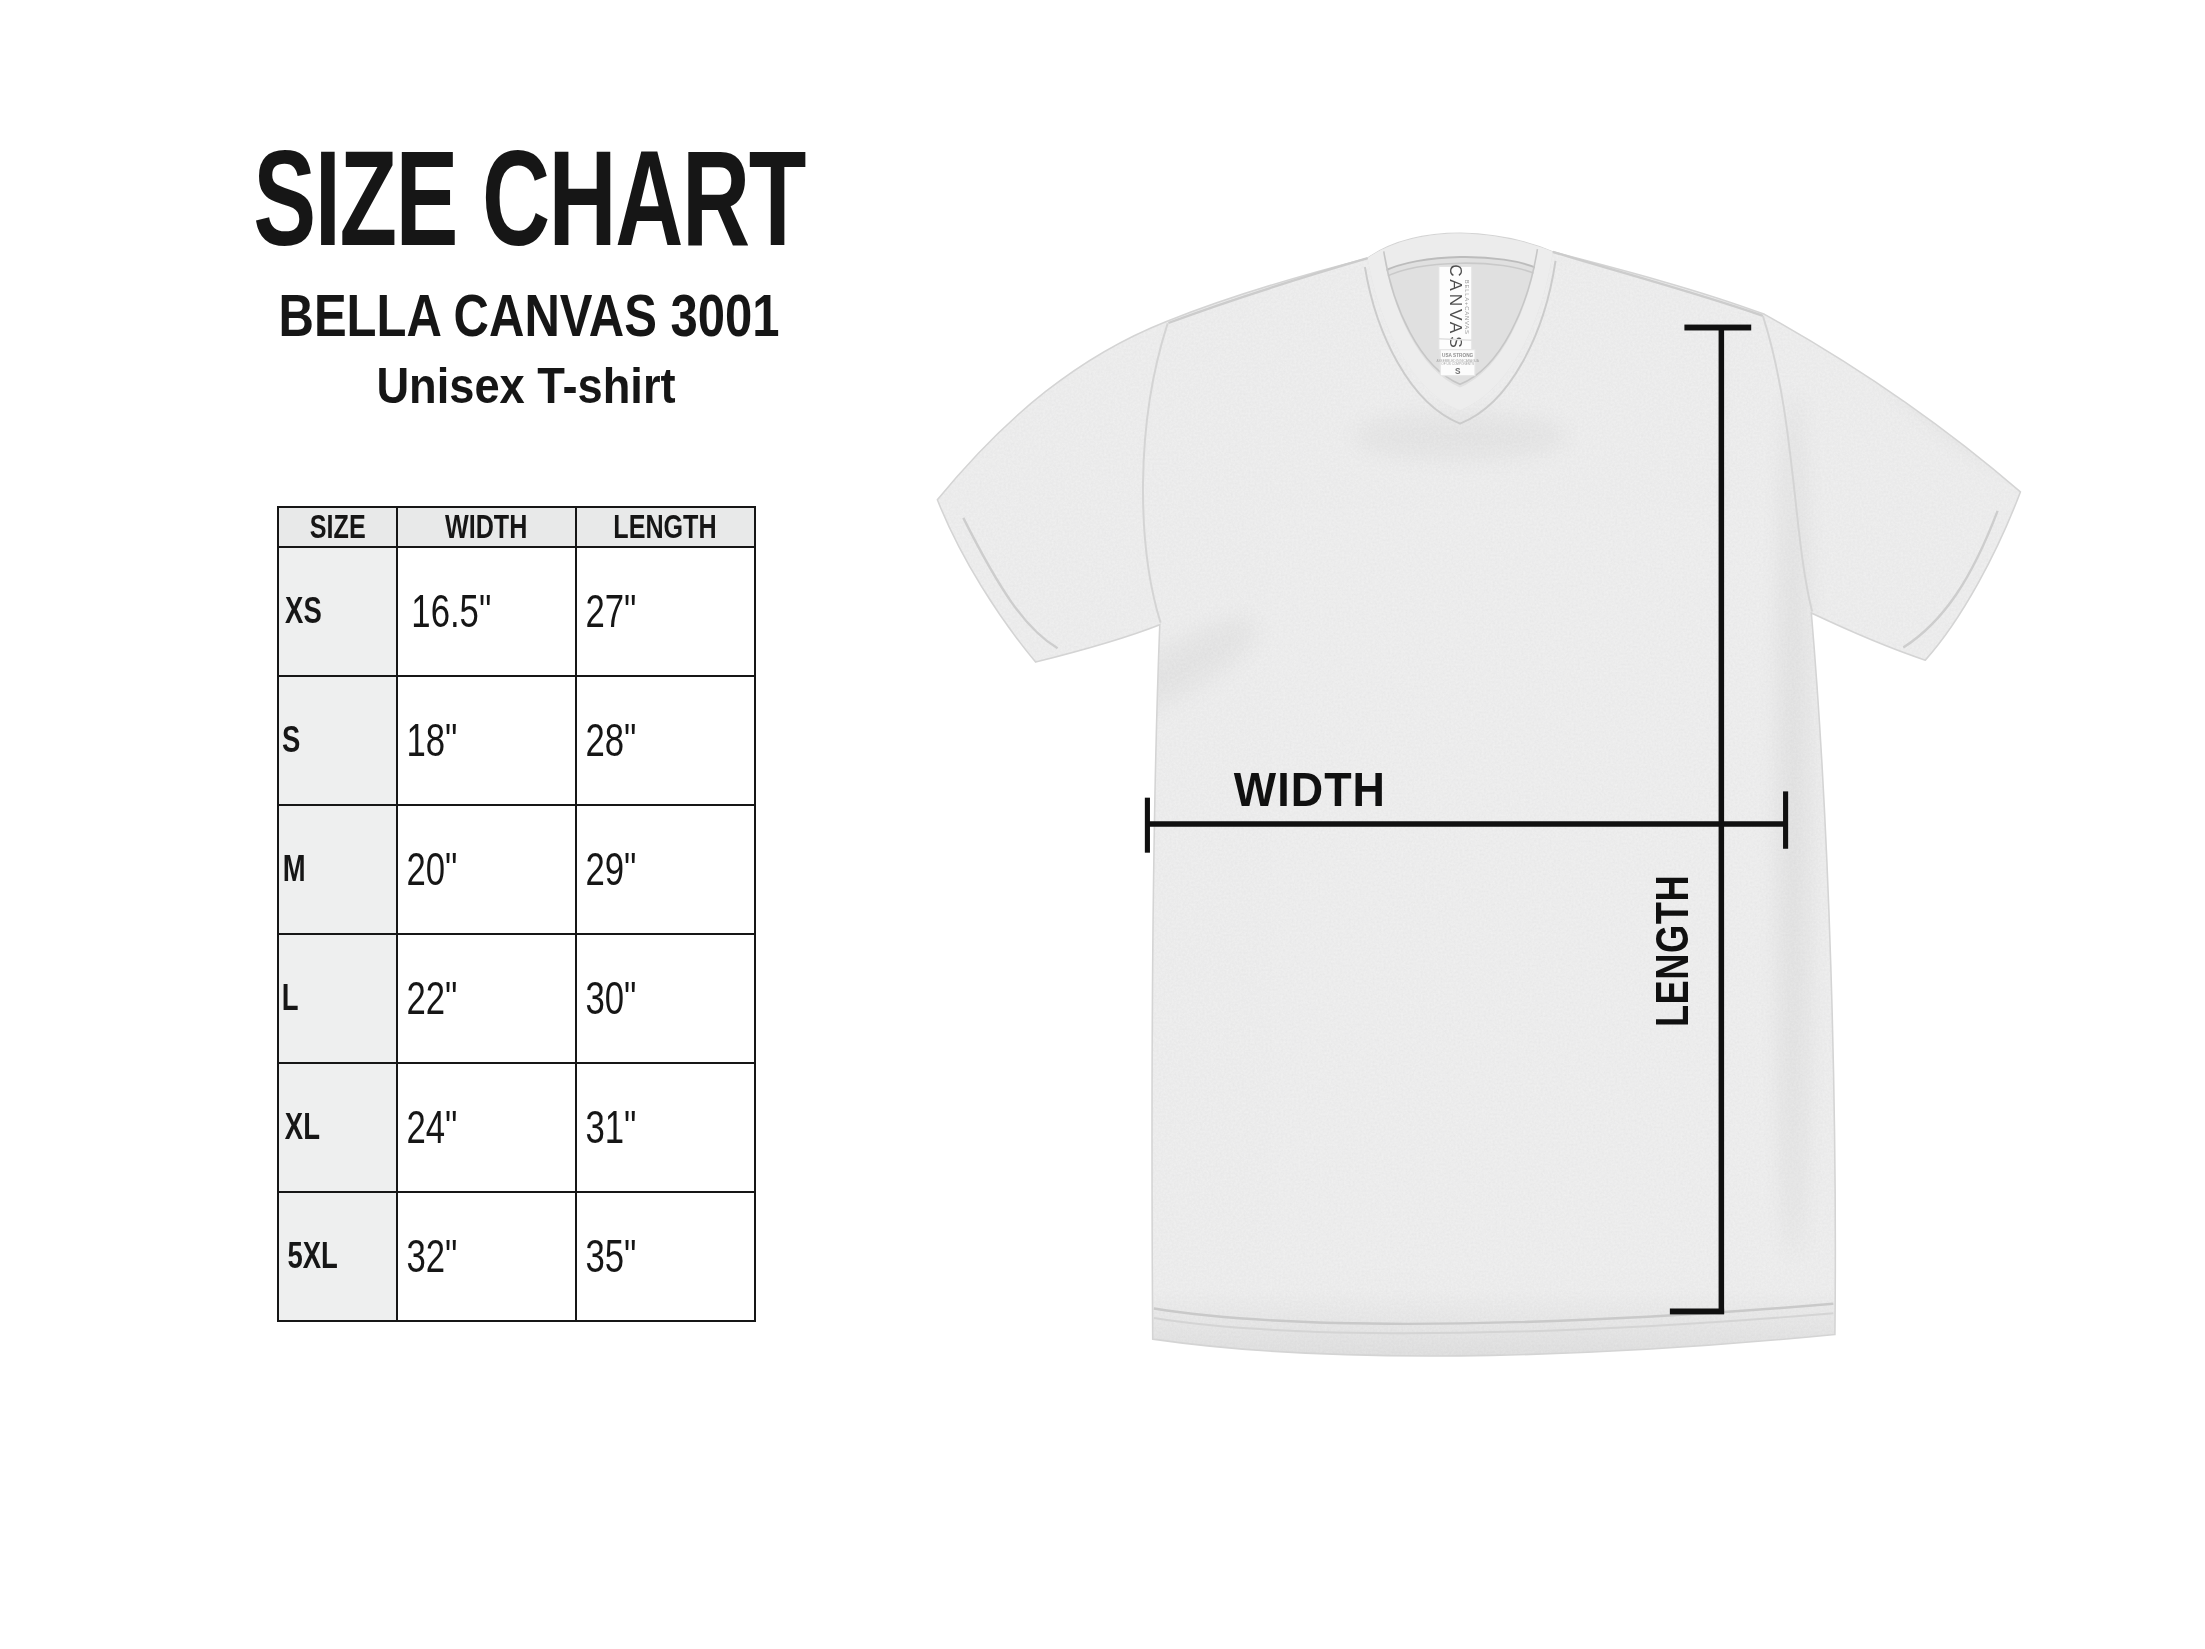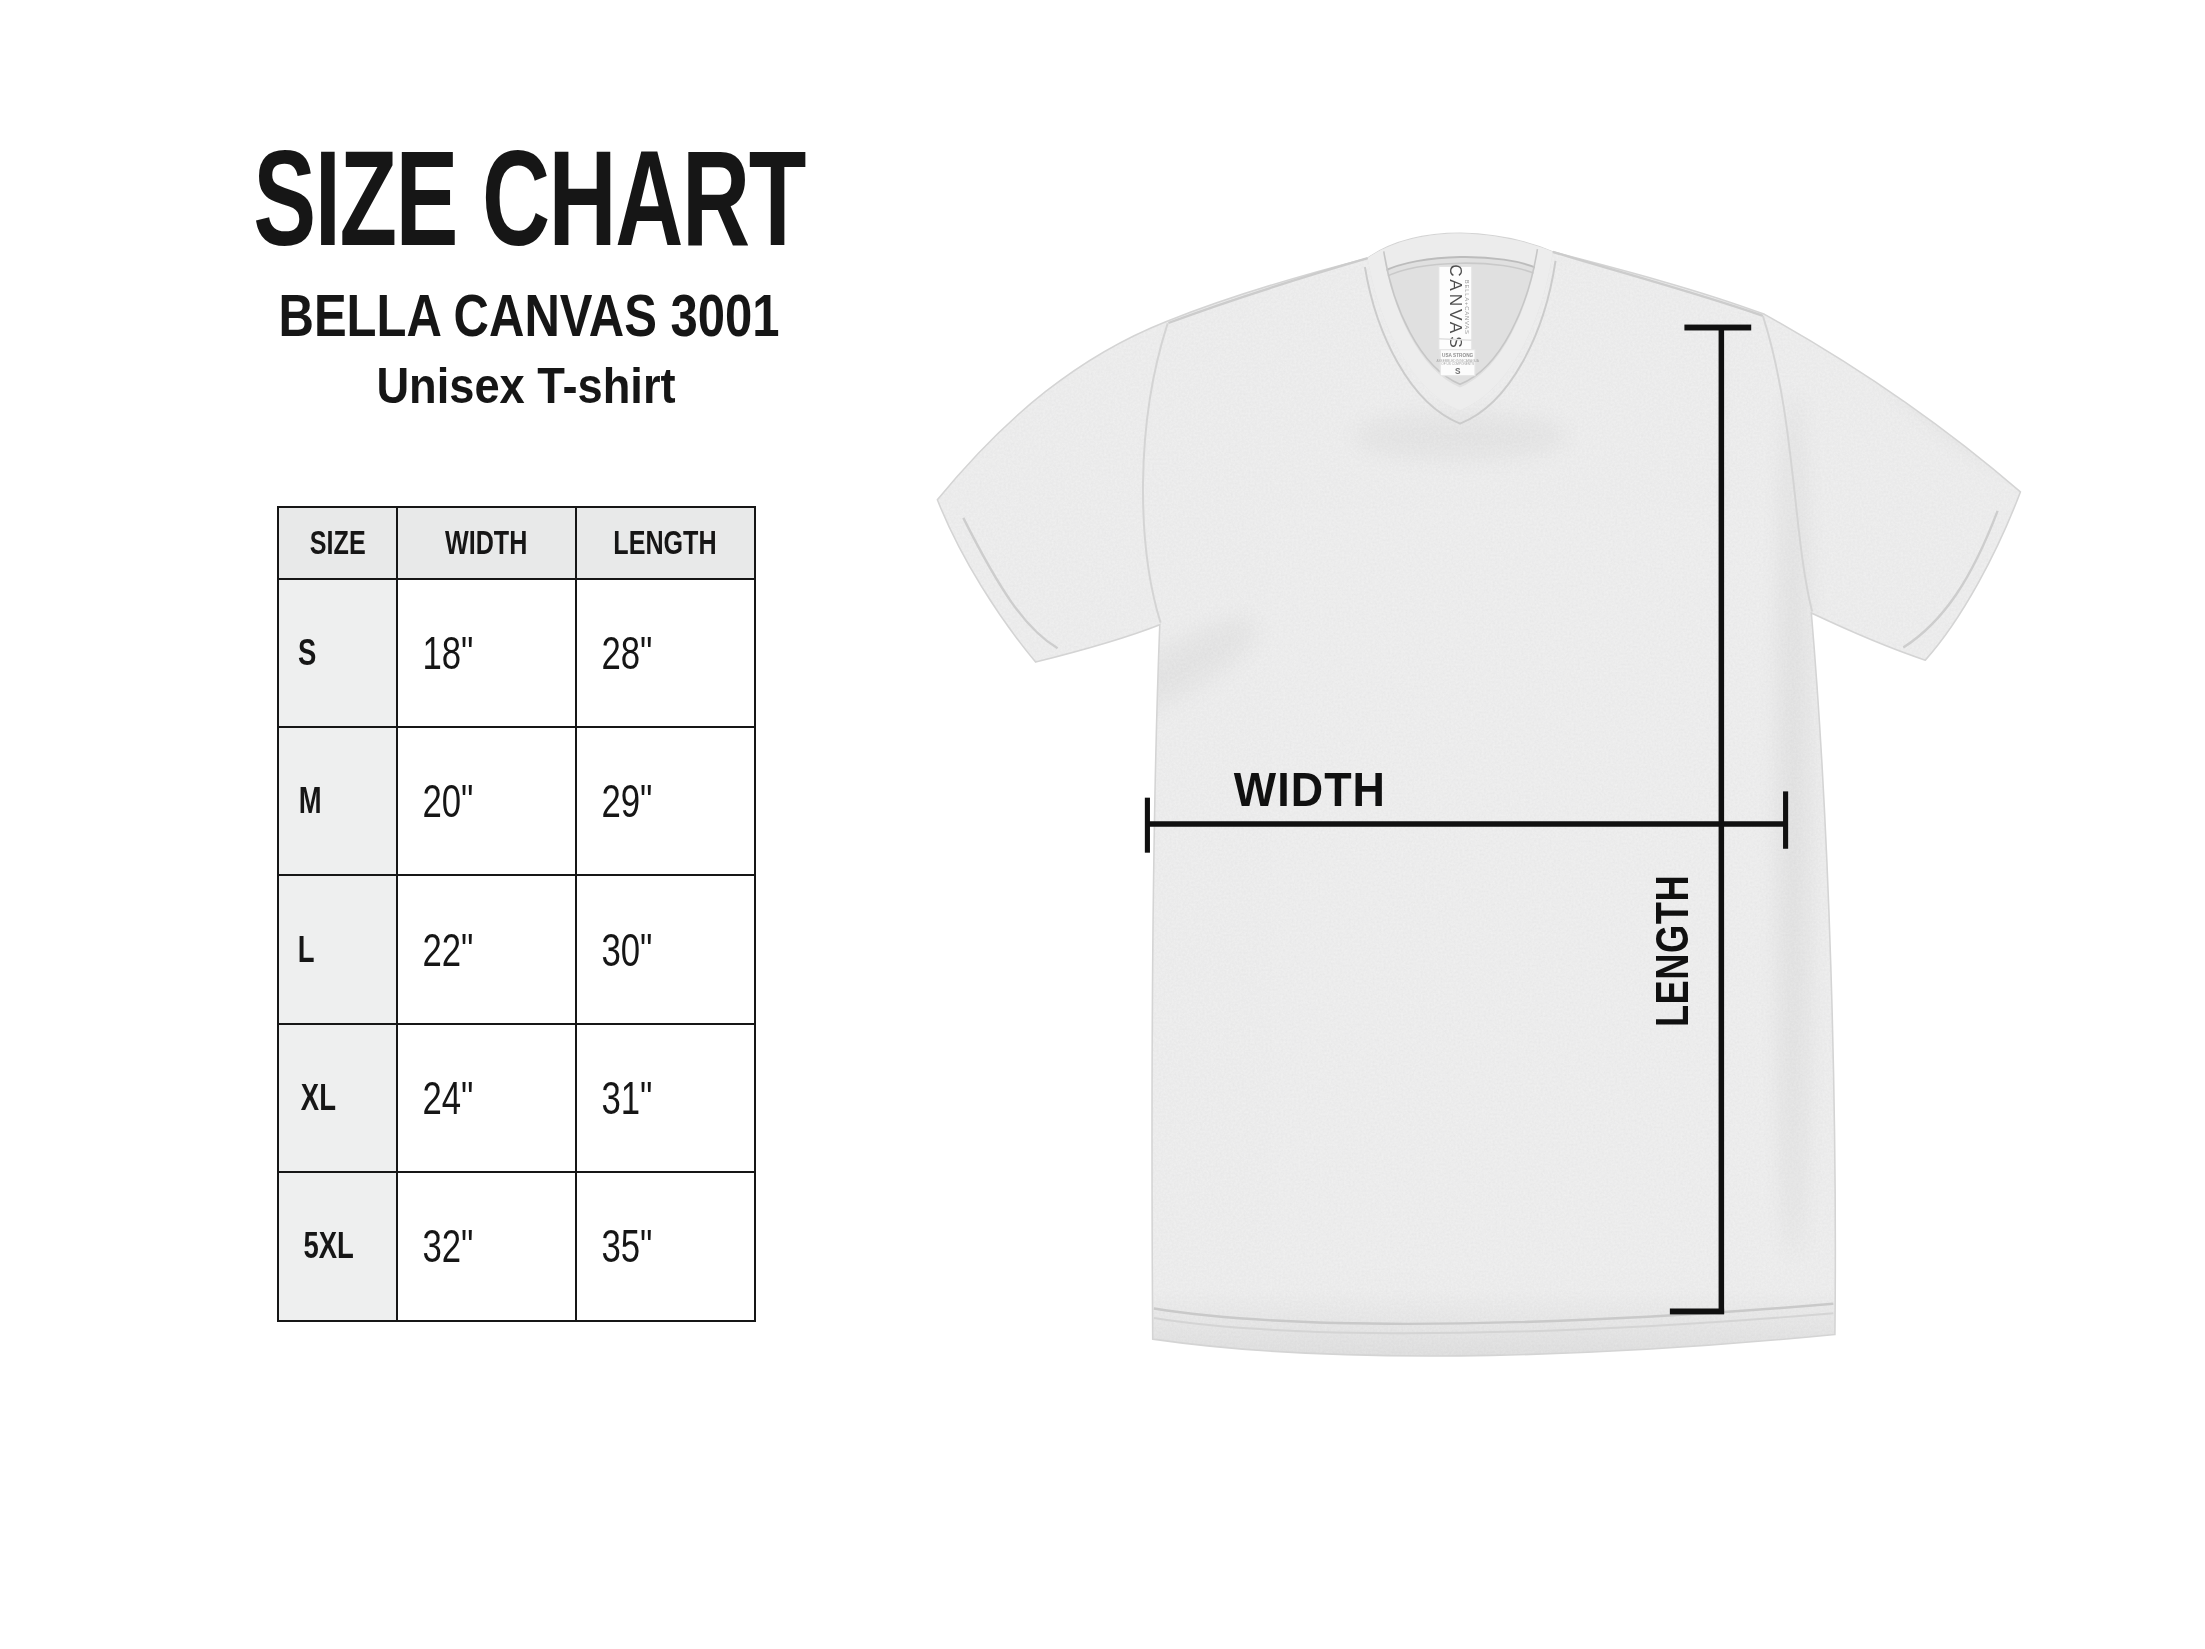--- a/index.html
+++ b/index.html
@@ -37,21 +37,21 @@
     position:absolute; left:11.8%; top:34.4%;
     width:21.7%; height:55.5%;
   }
   table.sizes{
     width:100%; height:100%;
     border-collapse:collapse; table-layout:fixed;
   }
   table.sizes th, table.sizes td{
     border:0.125vw solid #161616;
     vertical-align:middle;
-    padding:16px; overflow:hidden; white-space:nowrap;
+    padding:0; overflow:hidden; white-space:nowrap;
   }
   table.sizes thead tr{height:8.4%;}
   table.sizes th{
     background:#e8e9e9; font-size:1.50vw; font-weight:700;
   }
   table.sizes col.c-size{width:25%;}
   table.sizes col.c-width{width:37.5%;}
   table.sizes col.c-length{width:37.5%;}
   td.size-cell{background:#eeefef; font-size:1.66vw; font-weight:700;}
   td.val-cell{background:#ffffff; font-size:2.10vw; font-weight:400;}
@@ -78,20 +78,25 @@
           <col class="c-length">
         </colgroup>
       <thead>
         <tr>
           <th><span class="cx76">SIZE</span></th>
           <th><span class="cx76">WIDTH</span></th>
           <th><span class="cx76">LENGTH</span></th>
         </tr>
       </thead>
       <tbody>
+        <tr>
+          <td class="size-cell"><span class="cx75">XS</span></td>
+          <td class="val-cell"><span class="cx70">16.5"</span></td>
+          <td class="val-cell"><span class="cx70">27"</span></td>
+        </tr>
         <tr>
           <td class="size-cell"><span class="cx75">S</span></td>
           <td class="val-cell"><span class="cx70">18"</span></td>
           <td class="val-cell"><span class="cx70">28"</span></td>
         </tr>
         <tr>
           <td class="size-cell"><span class="cx75">M</span></td>
           <td class="val-cell"><span class="cx70">20"</span></td>
           <td class="val-cell"><span class="cx70">29"</span></td>
         </tr>

